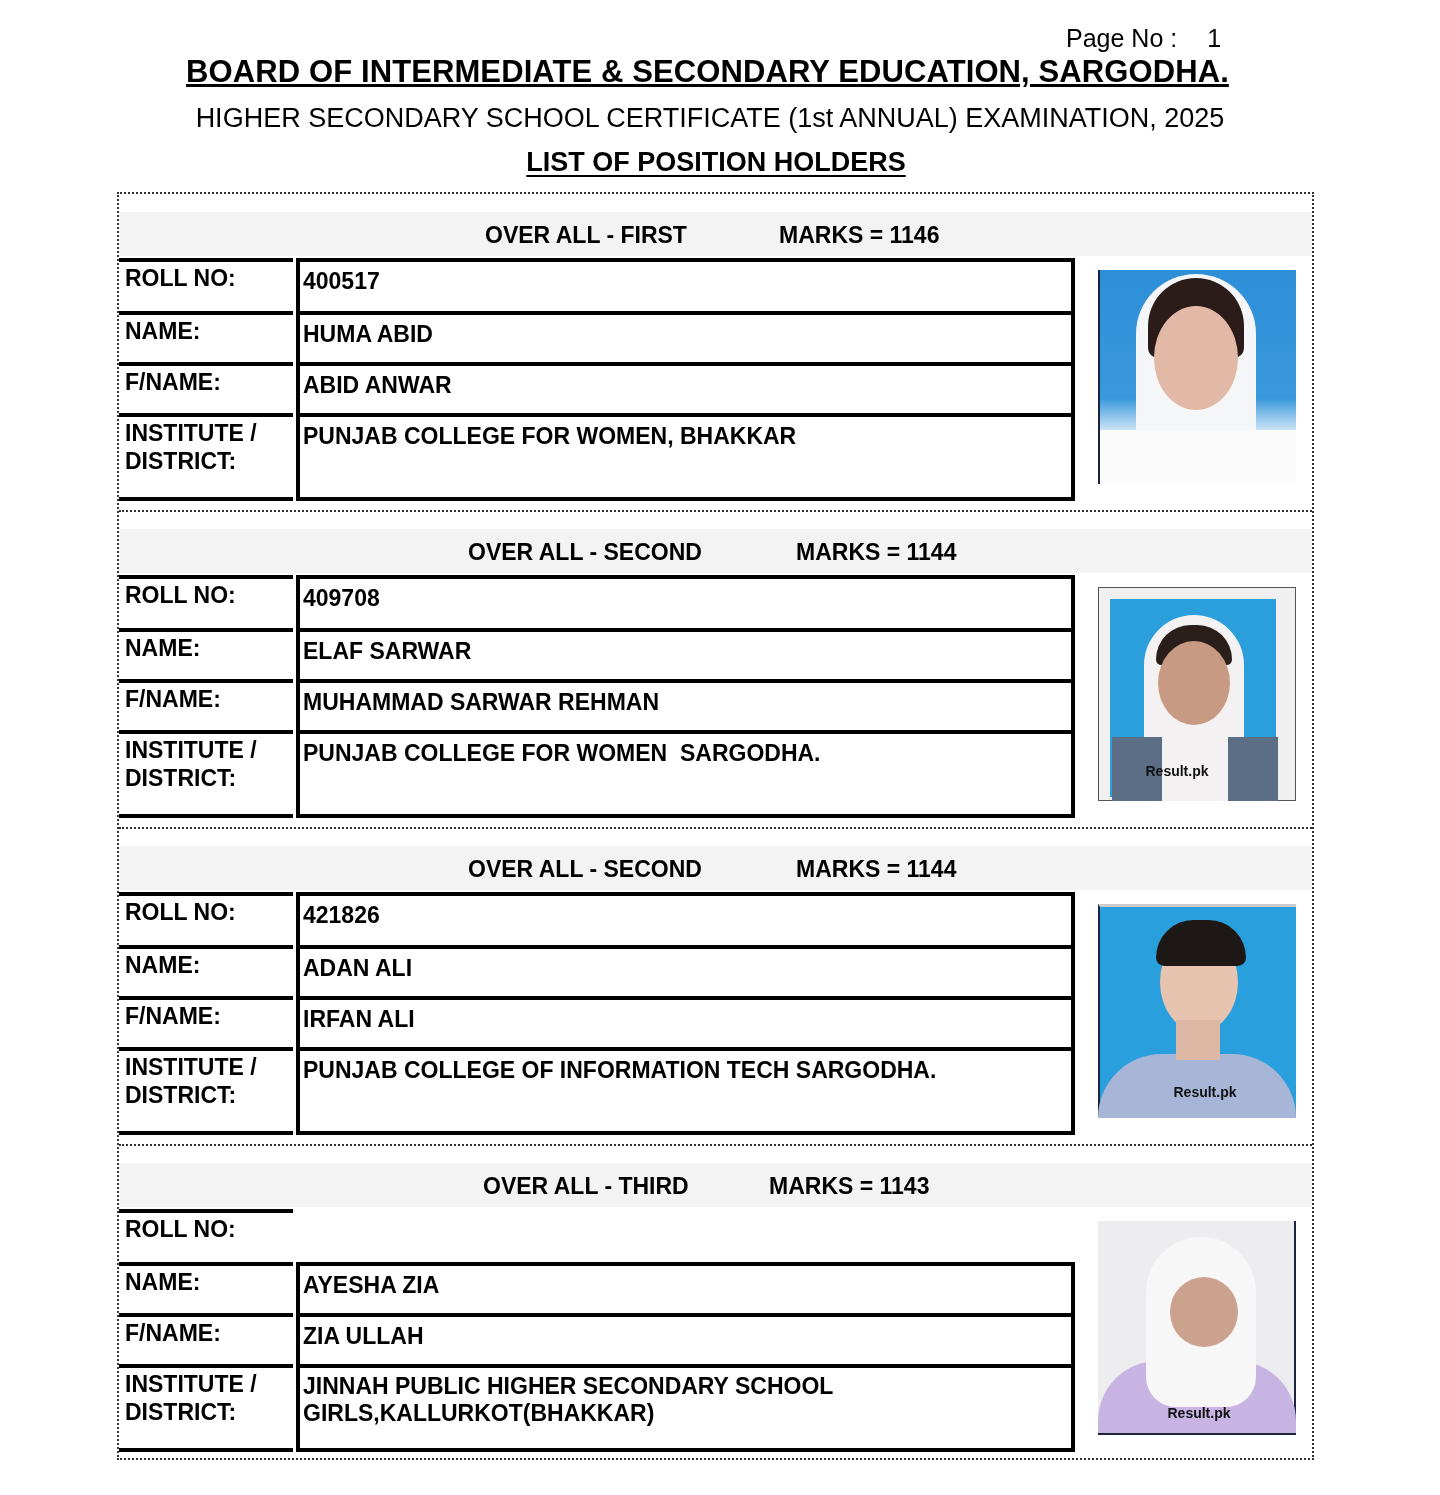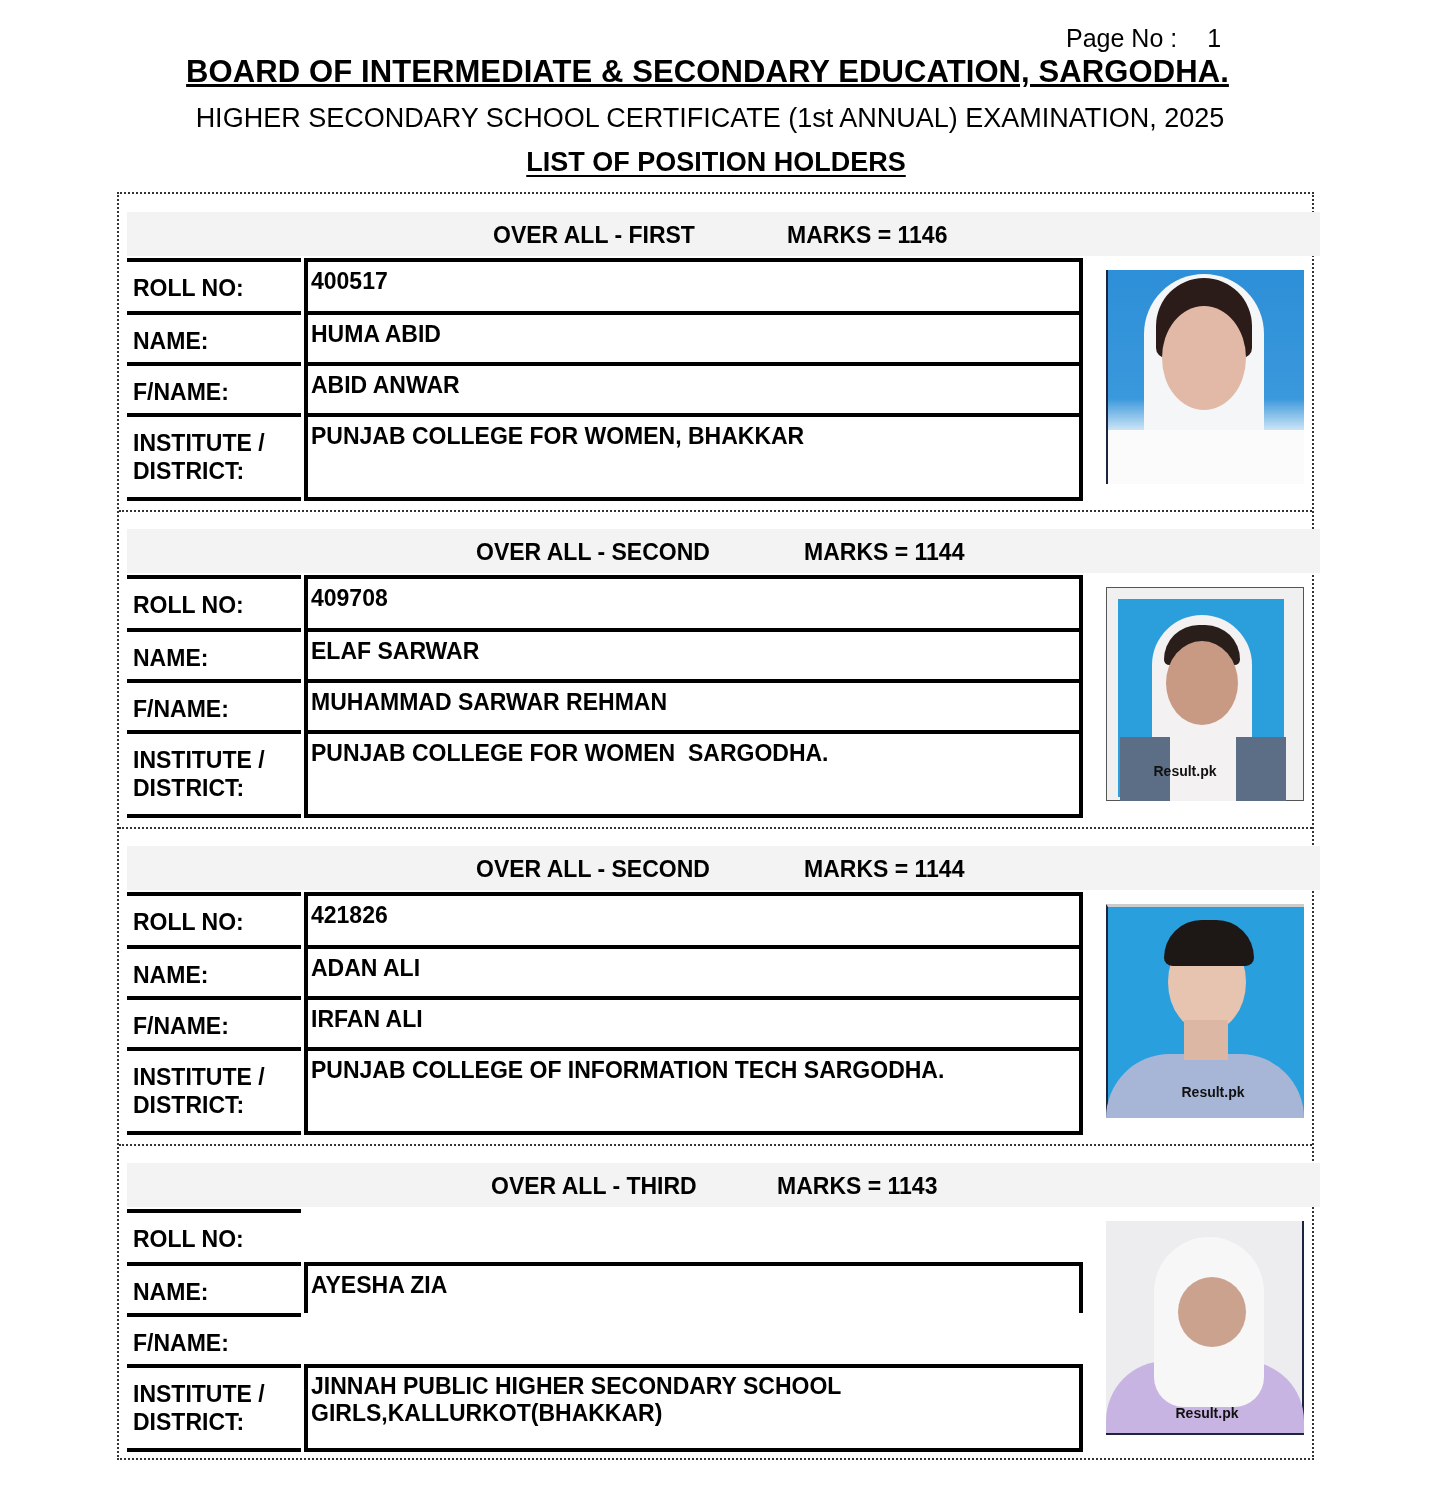--- a/index.html
+++ b/index.html
@@ -3,27 +3,27 @@
   <meta charset="utf-8">
   <style>
     html, body { margin: 0; padding: 0; background: #ffffff; }
     body { width: 1440px; height: 1495px; position: relative; font-family: "Liberation Sans", sans-serif; color: #000; overflow: hidden; }
     .page-no { position: absolute; top: 24px; left: 1066px; font-size: 25px; font-weight: normal; white-space: pre; }
     .page-no .num { margin-left: 30px; }
     .board-title { position: absolute; top: 54px; left: 0; width: 1415px; text-align: center; font-size: 31px; font-weight: bold; letter-spacing: 0.1px; text-decoration: underline; }
     .exam-title { position: absolute; top: 103px; left: 0; width: 1420px; text-align: center; font-size: 27px; font-weight: normal; }
     .list-title { position: absolute; top: 147px; left: 0; width: 1432px; text-align: center; font-size: 27px; font-weight: bold; text-decoration: underline; text-underline-offset: 4px; }
     .container { position: absolute; top: 192px; left: 117px; width: 1197px; height: 1268px; border: 2px dotted #333; box-sizing: border-box; }
-    .section { position: absolute; left: 0; width: 1193px; height: 317px; margin-left: 8px; }
+    .section { position: absolute; left: 0; width: 1193px; height: 317px; }
     .sep { position: absolute; left: 0; width: 1193px; border-top: 2px dotted #333; }
     .band { position: absolute; top: 18px; left: 0; width: 1193px; height: 44px; background: #f3f3f3; }
     .band-rank { position: absolute; top: 10px; font-size: 23px; font-weight: bold; white-space: nowrap; }
     .band-marks { position: absolute; top: 10px; font-size: 23px; font-weight: bold; white-space: nowrap; }
     .row { position: absolute; left: 0; width: 956px; }
-    .row .lbl { position: absolute; left: 0; top: 0; width: 174px; height: 100%; border-top: 4px solid #000; box-sizing: border-box; padding: 12px 0 0 6px; font-size: 23px; font-weight: bold; line-height: 28px; }
+    .row .lbl { position: absolute; left: 0; top: 0; width: 174px; height: 100%; border-top: 4px solid #000; box-sizing: border-box; padding: 2px 0 0 6px; font-size: 23px; font-weight: bold; line-height: 28px; }
     .row .val { position: absolute; left: 177px; top: 0; width: 779px; height: 100%; border-top: 4px solid #000; border-left: 4px solid #000; border-right: 4px solid #000; box-sizing: border-box; padding: 5px 0 12px 3px; font-size: 23px; font-weight: bold; line-height: 28px; white-space: pre-line; }
     .bottom-line { position: absolute; left: 0; width: 956px; height: 4px; }
     .bottom-line .l { position: absolute; left: 0; width: 174px; height: 4px; background: #000; }
     .bottom-line .r { position: absolute; left: 177px; width: 779px; height: 4px; background: #000; }
     .photo { position: absolute; left: 979px; top: 76px; width: 198px; height: 214px; overflow: hidden; }
     .photo .bg { position: absolute; inset: 0; }
     .photo .head { position: absolute; border-radius: 50%; }
     .photo .wm { position: absolute; font-size: 14px; font-weight: bold; color: #111; left: 0; width: 100%; text-align: center; }
   </style>
 </head>
@@ -157,20 +157,21 @@
     </div>
     <div class="row" style="top:64px;height:53px;">
       <div class="lbl">ROLL NO:</div>
     </div>
     <div class="row" style="top:117px;height:51px;">
       <div class="lbl">NAME:</div>
       <div class="val">AYESHA ZIA</div>
     </div>
     <div class="row" style="top:168px;height:51px;">
       <div class="lbl">F/NAME:</div>
+      <div class="val">ZIA ULLAH</div>
     </div>
     <div class="row" style="top:219px;height:84px;">
       <div class="lbl" style="white-space:pre-line;">INSTITUTE /
 DISTRICT:</div>
       <div class="val" style="line-height:27px;">JINNAH PUBLIC HIGHER SECONDARY SCHOOL
 GIRLS,KALLURKOT(BHAKKAR)</div>
     </div>
     <div class="bottom-line" style="top:303px;">
         <div class="l"></div>
         <div class="r"></div>

